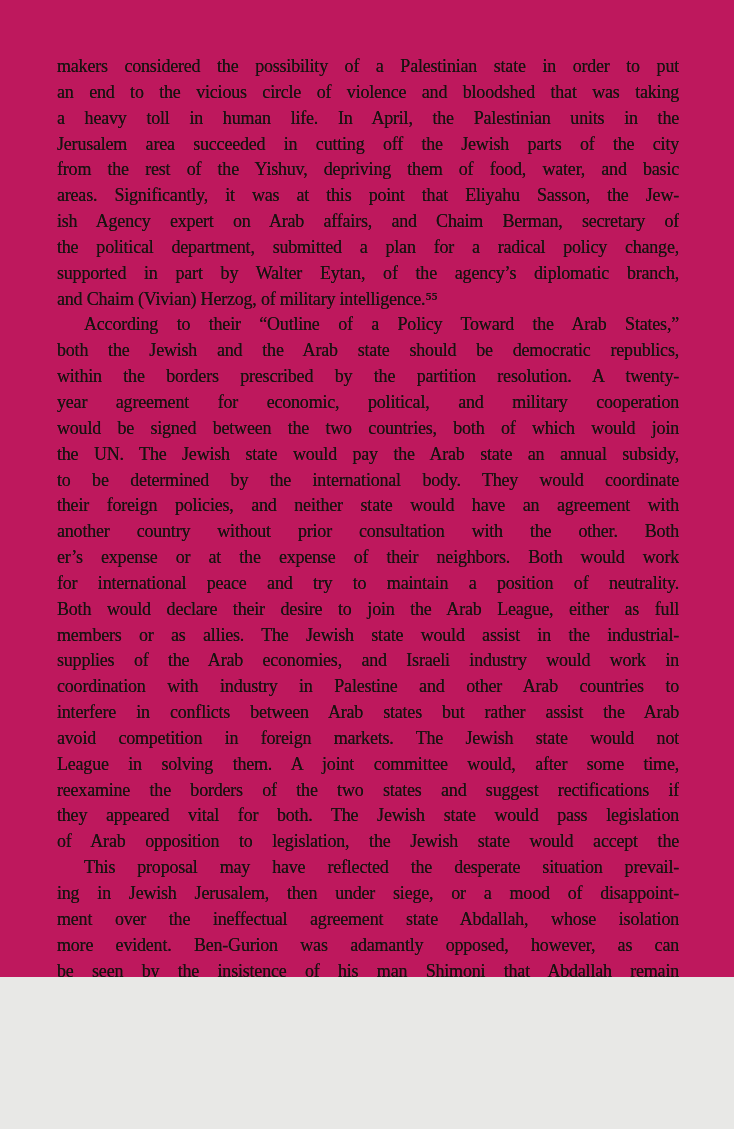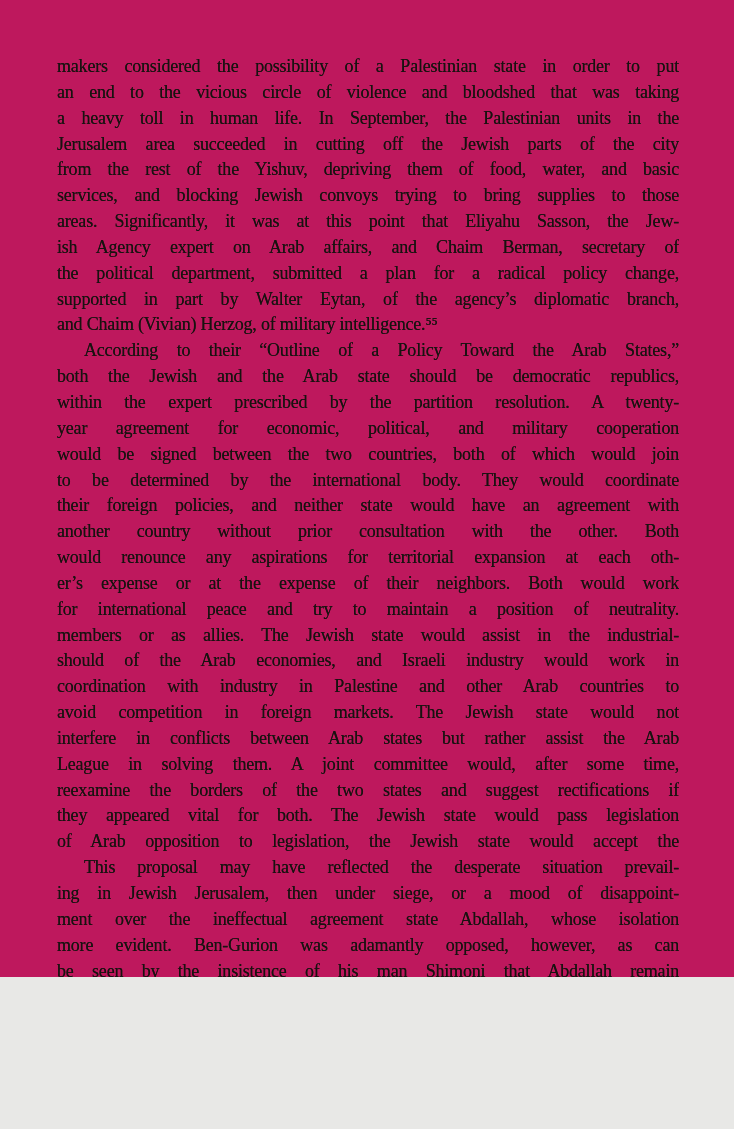--- a/index.html
+++ b/index.html
@@ -37,47 +37,47 @@
   .line.indent { text-indent: 27px; }
 </style>
 </head>
 <body>
 
 <div class="page">
   <div class="text-block">
       <div class="paragraph">
         <div class="line">makers considered the possibility of a Palestinian state in order to put</div>
         <div class="line">an end to the vicious circle of violence and bloodshed that was taking</div>
-        <div class="line">a heavy toll in human life. In September, the Palestinian units in the</div>
+        <div class="line">a heavy toll in human life. In April, the Palestinian units in the</div>
         <div class="line">Jerusalem area succeeded in cutting off the Jewish parts of the city</div>
         <div class="line">from the rest of the Yishuv, depriving them of food, water, and basic</div>
-        <div class="line">services, and blocking Jewish convoys trying to bring supplies to those</div>
         <div class="line">areas. Significantly, it was at this point that Eliyahu Sasson, the Jew-</div>
         <div class="line">ish Agency expert on Arab affairs, and Chaim Berman, secretary of</div>
         <div class="line">the political department, submitted a plan for a radical policy change,</div>
         <div class="line">supported in part by Walter Eytan, of the agency’s diplomatic branch,</div>
         <div class="line endline">and Chaim (Vivian) Herzog, of military intelligence.⁵⁵</div>
       </div>
       <div class="paragraph">
         <div class="line indent">According to their “Outline of a Policy Toward the Arab States,”</div>
         <div class="line">both the Jewish and the Arab state should be democratic republics,</div>
-        <div class="line">within the expert prescribed by the partition resolution. A twenty-</div>
+        <div class="line">within the borders prescribed by the partition resolution. A twenty-</div>
         <div class="line">year agreement for economic, political, and military cooperation</div>
         <div class="line">would be signed between the two countries, both of which would join</div>
+        <div class="line">the UN. The Jewish state would pay the Arab state an annual subsidy,</div>
         <div class="line">to be determined by the international body. They would coordinate</div>
         <div class="line">their foreign policies, and neither state would have an agreement with</div>
         <div class="line">another country without prior consultation with the other. Both</div>
-        <div class="line">would renounce any aspirations for territorial expansion at each oth-</div>
         <div class="line">er’s expense or at the expense of their neighbors. Both would work</div>
         <div class="line">for international peace and try to maintain a position of neutrality.</div>
+        <div class="line">Both would declare their desire to join the Arab League, either as full</div>
         <div class="line">members or as allies. The Jewish state would assist in the industrial-</div>
-        <div class="line">should of the Arab economies, and Israeli industry would work in</div>
+        <div class="line">supplies of the Arab economies, and Israeli industry would work in</div>
         <div class="line">coordination with industry in Palestine and other Arab countries to</div>
+        <div class="line">interfere in conflicts between Arab states but rather assist the Arab</div>
         <div class="line">avoid competition in foreign markets. The Jewish state would not</div>
-        <div class="line">interfere in conflicts between Arab states but rather assist the Arab</div>
         <div class="line">League in solving them. A joint committee would, after some time,</div>
         <div class="line">reexamine the borders of the two states and suggest rectifications if</div>
         <div class="line">they appeared vital for both. The Jewish state would pass legislation</div>
         <div class="line">of Arab opposition to legislation, the Jewish state would accept the</div>
       </div>
       <div class="paragraph">
         <div class="line indent">This proposal may have reflected the desperate situation prevail-</div>
         <div class="line">ing in Jewish Jerusalem, then under siege, or a mood of disappoint-</div>
         <div class="line">ment over the ineffectual agreement state Abdallah, whose isolation</div>
         <div class="line">more evident. Ben-Gurion was adamantly opposed, however, as can</div>

